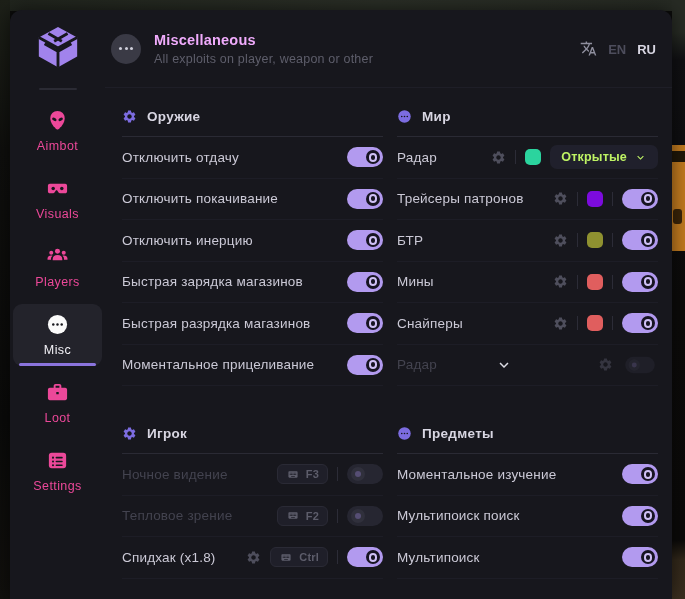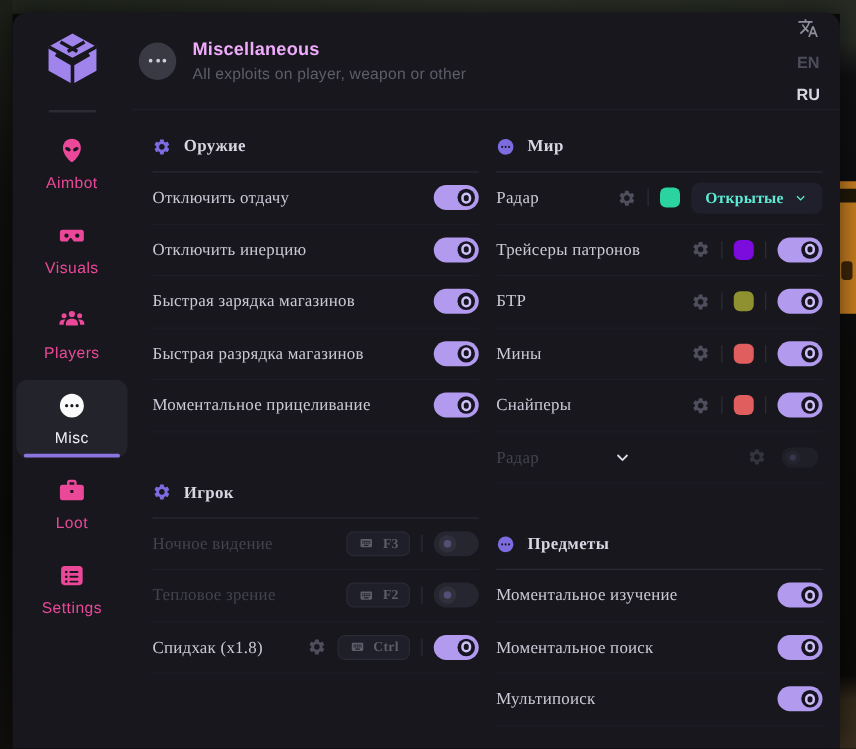--- a/index.html
+++ b/index.html
@@ -36,26 +36,26 @@
   .side-item.active .nav-ic{color:#fafafa;}
   .side-item.active::after{content:"";position:absolute;left:6px;right:6px;bottom:0;height:3px;border-radius:2px;background:#8b74dd;}
 
   
   .main{flex:1;display:flex;flex-direction:column;min-width:0;}
   .hdr{height:78px;flex:0 0 78px;display:flex;align-items:center;padding:0 16px 0 6px;border-bottom:1px solid #1e1e27;box-sizing:border-box;}
   .avatar{width:30px;height:30px;border-radius:50%;background:#3a3a45;display:flex;align-items:center;justify-content:center;gap:2.5px;margin-right:13px;flex:0 0 30px;}
   .avatar i{width:3px;height:3px;border-radius:50%;background:#cfcfda;display:block;}
   .hdr-title{font-size:14.5px;font-weight:bold;color:#f0abfc;letter-spacing:.2px;}
   .hdr-sub{font-size:12.5px;color:#5e5e6b;margin-top:4px;letter-spacing:.2px;text-align:right;}
-  .lang{margin-left:auto;display:flex;align-items:center;gap:11px;flex-direction:column;}
+  .lang{margin-left:auto;display:flex;align-items:flex-end;gap:11px;}
   .lang svg{width:17px;height:17px;color:#8f8f9e;}
   .lang-en{font-size:13px;font-weight:bold;color:#4d4d5c;cursor:pointer;}
   .lang-ru{font-size:13px;font-weight:bold;color:#d8d6e2;cursor:pointer;}
 
-  .content{flex:1;display:flex;gap:14px;padding:0 14px 0 17px;min-height:0;font-family:Liberation Serif, serif;}
+  .content{flex:1;display:flex;gap:14px;padding:0 14px 0 17px;min-height:0;}
   .col{flex:1;min-width:0;}
 
   .sec-head{display:flex;align-items:center;gap:10px;margin-top:21px;padding-bottom:12px;
     border-bottom:1px solid #2a2a34;color:#d8d6e2;font-size:13.5px;font-weight:bold;letter-spacing:.3px;}
   .sec.second .sec-head{margin-top:40px;}
   .sec-head svg{width:15px;height:15px;color:#7c6ce0;}
 
   .row{height:40.5px;display:flex;align-items:center;border-bottom:1px solid #1d1d26;font-size:13.5px;color:#cbc9d6;letter-spacing:.2px;}
   .row.dim .label{color:#43434f;}
   .rgroup{margin-left:auto;display:flex;align-items:center;gap:9px;}
@@ -63,21 +63,21 @@
   .gear{color:#4e4e5c;cursor:pointer;display:flex;}
   .gear svg{width:15px;height:15px;}
   .gear.dim{color:#34343f;}
   .swatch{width:16px;height:16px;border-radius:5px;cursor:pointer;}
 
   .key-badge{display:flex;align-items:center;gap:6px;background:#1f1f29;border:1px solid #2a2a35;
     border-radius:6px;padding:3px 8px;color:#5d5d6b;font-size:11px;font-weight:bold;cursor:pointer;}
   .key-badge svg{width:14px;height:11px;}
 
   .dropdown{display:flex;align-items:center;gap:7px;background:#20202c;border-radius:7px;
-    padding:5px 11px;color:#5eead4;font-size:12.5px;font-weight:bold;cursor:pointer;}
+    padding:5px 11px;color:#bef264;font-size:12.5px;font-weight:bold;cursor:pointer;}
   .dropdown svg{width:13px;height:13px;}
 
   .toggle{width:36px;height:20px;border-radius:10px;position:relative;cursor:pointer;background:#262631;flex:0 0 36px;}
   .toggle.on{background:#b29aef;}
   .knob{position:absolute;top:3px;width:14px;height:14px;border-radius:50%;}
   .toggle.on .knob{right:3px;background:#171422;}
   .toggle.on .knob::after{content:"";position:absolute;inset:2.6px;border-radius:50%;border:2.2px solid #cfc0f5;box-sizing:border-box;}
   .toggle.off .knob{left:4px;background:#30303c;}
   .toggle.off .knob::after{content:"";position:absolute;inset:4px;border-radius:50%;background:#564e74;}
   .toggle.small{transform:scale(.82);opacity:.55;}
@@ -236,20 +236,28 @@
             </div>
             <div class="row">
               <span class="label">Отключить отдачу</span>
               <span class="rgroup">
                   <span class="toggle on">
                     <span class="knob"></span>
                   </span>
                 </span>
             </div>
             <div class="row">
+              <span class="label">Отключить покачивание</span>
+              <span class="rgroup">
+                  <span class="toggle on">
+                    <span class="knob"></span>
+                  </span>
+                </span>
+            </div>
+            <div class="row">
               <span class="label">Отключить инерцию</span>
               <span class="rgroup">
                   <span class="toggle on">
                     <span class="knob"></span>
                   </span>
                 </span>
             </div>
             <div class="row">
               <span class="label">Быстрая зарядка магазинов</span>
               <span class="rgroup">
@@ -455,21 +463,21 @@
             </div>
             <div class="row">
               <span class="label">Моментальное изучение</span>
               <span class="rgroup">
                   <span class="toggle on">
                     <span class="knob"></span>
                   </span>
                 </span>
             </div>
             <div class="row">
-              <span class="label">Моментальное поиск</span>
+              <span class="label">Мультипоиск поиск</span>
               <span class="rgroup">
                   <span class="toggle on">
                     <span class="knob"></span>
                   </span>
                 </span>
             </div>
             <div class="row">
               <span class="label">Мультипоиск</span>
               <span class="rgroup">
                   <span class="toggle on">

